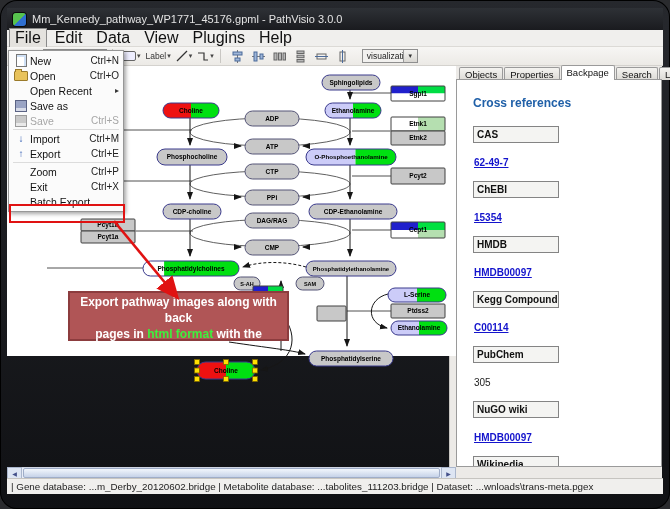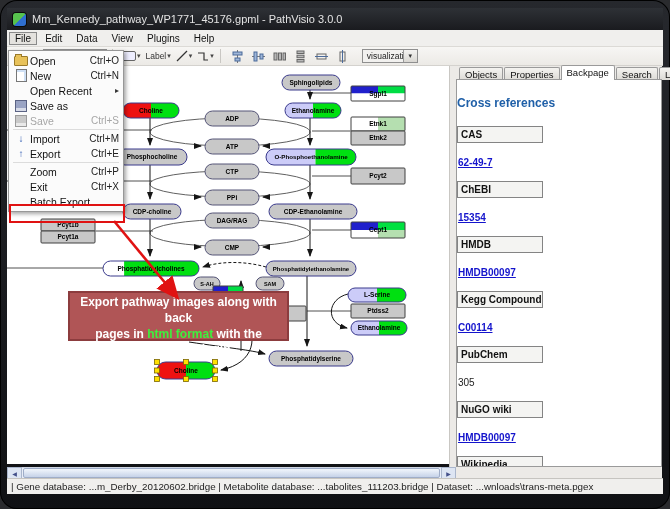--- a/index.html
+++ b/index.html
@@ -1,36 +1,36 @@
 <!DOCTYPE html>
 <html><head>
 <meta charset="utf-8">
 <style>
   html,body{margin:0;padding:0;background:#2a2b2e;font-family:"Liberation Sans",sans-serif;}
   #win{position:relative;width:670px;height:509px;background:linear-gradient(#26282d,#101114);border-radius:17px;overflow:hidden;box-shadow:0 0 0 1px #000 inset;}
   
   .titlebar{position:absolute;left:7px;top:8px;width:656px;height:22px;display:flex;align-items:center;gap:6px;padding-left:6px;box-sizing:border-box;background:linear-gradient(#2e3136,#1a1b1f);color:#e4e4e4;font-size:11px;}
   .app-icon{width:13px;height:13px;border-radius:3px;background:linear-gradient(135deg,#57c24e 0 50%,#2f6fd0 50% 100%);box-shadow:0 0 0 1px #0a0a0a;}
   
-  .menubar{position:absolute;left:7px;top:30px;width:656px;height:17px;background:#f0efed;display:flex;align-items:center;font-size:10px;color:#111;border-bottom:1px solid #dcdad6;box-sizing:border-box;}
+  .menubar{position:absolute;left:7px;top:30px;width:656px;height:17px;background:#f0efed;display:flex;align-items:center;font-size:16px;color:#111;border-bottom:1px solid #dcdad6;box-sizing:border-box;}
   .menu-item{padding:1px 6px;margin-left:2px;}
   .menu-item.open{background:#e4e2de;border:1px solid #8a8a8a;padding:0 5px;}
   
   .toolbar{position:absolute;left:7px;top:47px;width:656px;height:19px;background:linear-gradient(#f7f6f4,#eceae6);border-bottom:1px solid #d4d2ce;display:flex;align-items:center;font-size:10px;color:#222;box-sizing:border-box;padding-left:4px;}
   .tb-label{margin:0 3px 0 2px;font-size:9.5px;}
   .combo{display:flex;align-items:center;border:1px solid #8f8f8f;background:#fff;height:14px;box-sizing:border-box;}
   .combo .val{padding:0 4px;font-size:9.5px;flex:1;white-space:nowrap;overflow:hidden;}
   .combo .arrowbtn{width:13px;height:100%;background:linear-gradient(#f4f3f1,#d9d7d2);border-left:1px solid #9a9a9a;font-size:7px;display:flex;align-items:center;justify-content:center;color:#333;}
   .tb-btn{display:flex;align-items:center;justify-content:center;height:16px;min-width:16px;margin-left:3px;border:1px solid transparent;border-radius:2px;}
   .tb-caret{font-size:7px;color:#444;margin-left:1px;}
   .tb-sep{width:1px;height:14px;background:#c9c7c3;margin:0 5px;}
   .gene-glyph{width:12px;height:8px;border:1px solid #666;border-radius:2px;background:#eef;display:block;}
   .label-glyph{font-size:8.5px;color:#333;}
   
-  .canvas{position:absolute;left:7px;top:66px;width:442px;height:398px;background:#fff;z-index:10;}
+  .canvas{position:absolute;left:7px;top:66px;width:442px;height:290px;background:#fff;z-index:10;padding-left:40px;}
   .vsplit{position:absolute;left:449px;top:66px;width:7px;height:401px;background:#eceae7;border-left:1px solid #c9c7c3;box-sizing:border-box;}
   
   .annotation{position:absolute;left:68px;top:291px;width:221px;height:50px;background:#b05556;border:2px solid #8c3c3e;box-sizing:border-box;z-index:30;color:#fff;font-weight:bold;font-size:12px;line-height:1.32;text-align:center;padding-top:2px;}
   .annotation .green{color:#3df03d;}
   
   .filemenu{position:absolute;left:8px;top:50px;width:116px;background:#fbfbfb;border:1px solid #979797;box-shadow:2px 2px 4px rgba(0,0,0,.35);z-index:40;padding:2px 0;box-sizing:border-box;}
   .fm-row{display:flex;align-items:center;height:15px;font-size:10.5px;color:#111;padding:0 4px 0 3px;}
   .fm-ico{width:18px;display:flex;justify-content:center;align-items:center;flex:none;}
   .fm-label{flex:1;white-space:nowrap;}
   .fm-short{color:#222;font-size:10px;}
@@ -41,21 +41,21 @@
   .ic-folder{width:12px;height:8px;background:#e8c25a;border:1px solid #9a7a2a;border-radius:1px;position:relative;}
   .ic-folder:before{content:"";position:absolute;left:0;top:-3px;width:5px;height:2px;background:#e8c25a;border:1px solid #9a7a2a;border-bottom:none;}
   .ic-floppy{width:10px;height:10px;background:#9aa4c4;border:1px solid #5b6384;box-shadow:inset 0 -3px 0 #d8dce8;}
   .ic-floppy.gray{background:#c9c9c9;border-color:#9b9b9b;box-shadow:inset 0 -3px 0 #e9e9e9;}
   .ic-arrow{font-size:10px;line-height:10px;color:#2a57b0;font-weight:bold;}
   
   .panel{position:absolute;left:456px;top:66px;width:206px;height:401px;background:#eceae7;z-index:10;}
   .tabs{display:flex;align-items:flex-end;height:14px;padding-left:3px;}
   .tab{font-size:9.5px;color:#111;border:1px solid #9a9a9a;border-bottom:none;background:linear-gradient(#f4f3f0,#dddbd6);padding:1px 5px 0 5px;margin-right:1px;border-radius:2px 2px 0 0;height:11px;}
   .tab.active{background:#fff;height:13px;position:relative;z-index:2;}
-  .panel-content{position:absolute;left:0;top:13px;width:206px;height:388px;background:#fff;border:1px solid #9a9a9a;box-sizing:border-box;overflow:hidden;padding:10px 8px 0 0;}
+  .panel-content{position:absolute;left:0;top:13px;width:206px;height:388px;background:#fff;border:1px solid #9a9a9a;box-sizing:border-box;overflow:hidden;padding:10px 8px 0 16px;}
   .bp-heading{color:#2060a8;font-weight:bold;font-size:12px;margin:6px 0 16px 0;}
   .bp-box{width:86px;border:1px solid #848484;background:#f4f4f2;font-weight:bold;font-size:10px;color:#111;padding:2px 3px;box-sizing:border-box;white-space:nowrap;}
   .bp-val{display:inline-block;margin:14px 0 13px 1px;font-size:10px;}
   a.bp-link{color:#1414cc;font-weight:bold;text-decoration:underline;}
   .bp-plain{color:#222;}
   .bp-footer{font-weight:bold;font-size:11px;color:#111;margin-top:2px;}
   
   .hscroll{position:absolute;left:7px;top:467px;width:449px;height:11px;background:#e9eef8;border-top:1px solid #cfd6e4;box-sizing:border-box;display:flex;align-items:center;z-index:11;}
   .sc-btn{width:13px;height:10px;background:#dde5f3;border:1px solid #aab6cc;font-size:6px;color:#44508a;display:flex;align-items:center;justify-content:center;flex:none;}
   .sc-thumb{height:8px;background:linear-gradient(#f2f6fc,#c6d2e8);border:1px solid #9fadc8;border-radius:2px;flex:1;margin:0 1px;}
@@ -482,31 +482,31 @@
       <div><span>pages in </span><span class="green">html format</span><span> with the</span></div>
       <div>HtmlExport plugin</div>
     </div>
   </div>
 
   <div class="vsplit"></div>
 
   <div class="filemenu" id="file-menu">
       <div class="fm-row">
         <span class="fm-ico">
+          <span class="ic-page"></span>
+        </span>
+        <span class="fm-label">New</span>
+        <span class="fm-short">Ctrl+N</span>
+      </div>
+      <div class="fm-row">
+        <span class="fm-ico">
           <span class="ic-folder"></span>
         </span>
         <span class="fm-label">Open</span>
         <span class="fm-short">Ctrl+O</span>
-      </div>
-      <div class="fm-row">
-        <span class="fm-ico">
-          <span class="ic-page"></span>
-        </span>
-        <span class="fm-label">New</span>
-        <span class="fm-short">Ctrl+N</span>
       </div>
       <div class="fm-row">
         <span class="fm-ico"></span>
         <span class="fm-label">Open Recent</span>
         <span class="fm-sub">▸</span>
       </div>
       <div class="fm-row">
         <span class="fm-ico">
           <span class="ic-floppy"></span>
         </span>

